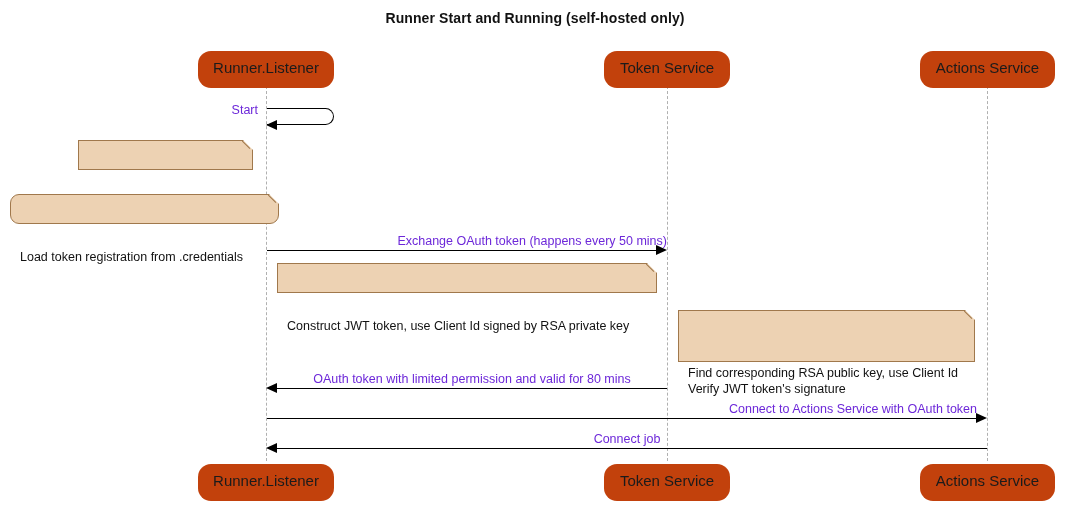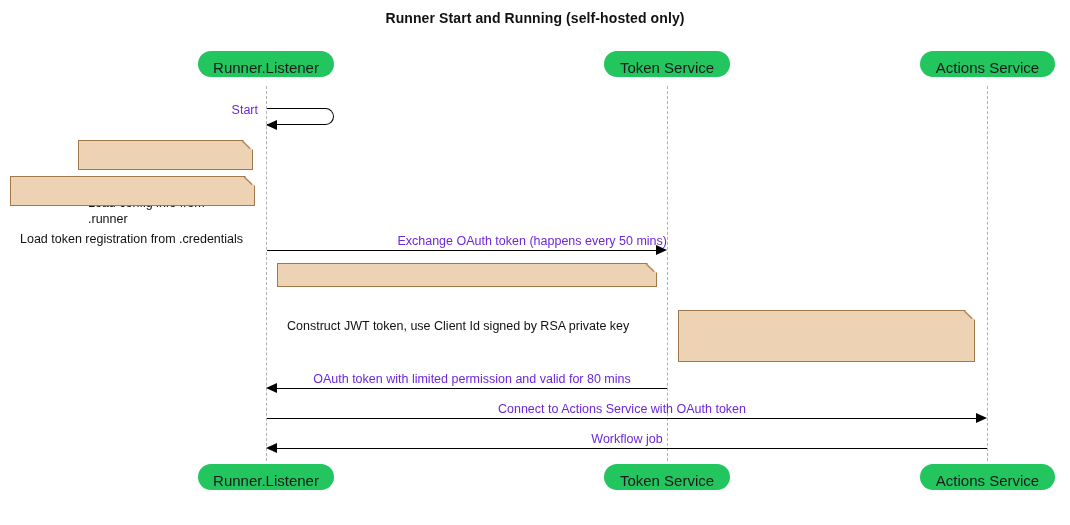--- a/index.html
+++ b/index.html
@@ -39,23 +39,23 @@
   
   .lifeline {
     position: absolute;
     width: 0;
     border-left: 1px dashed #b0b0b0;
   }
 
   
   .participant {
     position: absolute;
-    background: #22c55e;
+    background: #c2410c;
     border-radius: 13px;
-    height: 26px;
+    height: 37px;
     line-height: 34px;
     text-align: center;
     font-size: 15px;
     color: #1b1b1b;
     white-space: nowrap;
   }
 
   
   .note {
     position: absolute;
@@ -161,50 +161,52 @@
   <div class="msg-label" style="left:196px; top:103px; width:62px; text-align:right;">Start</div>
   <div class="self-loop" style="left:267px; top:108px; width:67px; height:17px;"></div>
   <div class="arrowhead left" style="left:266px; top:120px;"></div>
 
   <div class="note" style="left:78px; top:140px; width:175px; height:30px;">
     <span class="fold"></span>
     <span class="fold-edge"></span>
     <span>Load config info from .runner</span>
   </div>
 
-  <div class="note" style="left:10px; top:176px; width:245px; height:30px;">
+  <div class="note" style="left:10px; top:194px; width:269px; height:30px;border-radius:9px;">
     <span class="fold"></span>
     <span class="fold-edge"></span>
     <span>Load token registration from .credentials</span>
   </div>
 
   <div class="msg-label" style="left:267px; top:234px; width:400px;text-align:right;">Exchange OAuth token (happens every 50 mins)</div>
   <div class="msg-line" style="left:267px; top:250px; width:390px;"></div>
   <div class="arrowhead right" style="left:656px; top:244.5px;"></div>
 
-  <div class="note" style="left:277px; top:263px; width:380px; height:24px;">
+  <div class="note" style="left:277px; top:263px; width:380px; height:30px;">
     <span class="fold"></span>
     <span class="fold-edge"></span>
     <span>Construct JWT token, use Client Id signed by RSA private key</span>
   </div>
 
   <div class="note" style="left:678px; top:310px; width:297px; height:52px;">
     <span class="fold"></span>
     <span class="fold-edge"></span>
+    <span>Find corresponding RSA public key, use Client Id
+Verify JWT token's signature</span>
   </div>
 
   <div class="msg-label" style="left:277px; top:372px; width:390px;">OAuth token with limited permission and valid for 80 mins</div>
   <div class="msg-line" style="left:277px; top:388px; width:390px;"></div>
   <div class="arrowhead left" style="left:266px; top:382.5px;"></div>
 
-  <div class="msg-label" style="left:267px; top:402px; width:710px;">Connect to Actions Service with OAuth token</div>
+  <div class="msg-label" style="left:267px; top:402px; width:710px;text-align:right;">Connect to Actions Service with OAuth token</div>
   <div class="msg-line" style="left:267px; top:418px; width:710px;"></div>
   <div class="arrowhead right" style="left:976px; top:412.5px;"></div>
 
-  <div class="msg-label" style="left:277px; top:432px; width:700px;">Workflow job</div>
+  <div class="msg-label" style="left:277px; top:432px; width:700px;">Connect job</div>
   <div class="msg-line" style="left:277px; top:448px; width:710px;"></div>
   <div class="arrowhead left" style="left:266px; top:442.5px;"></div>
 
   <div class="participant" style="left:198px; top:464px; width:136px;">
     <span>Runner.Listener</span>
   </div>
   <div class="participant" style="left:604px; top:464px; width:126px;">
     <span>Token Service</span>
   </div>
   <div class="participant" style="left:920px; top:464px; width:135px;">

